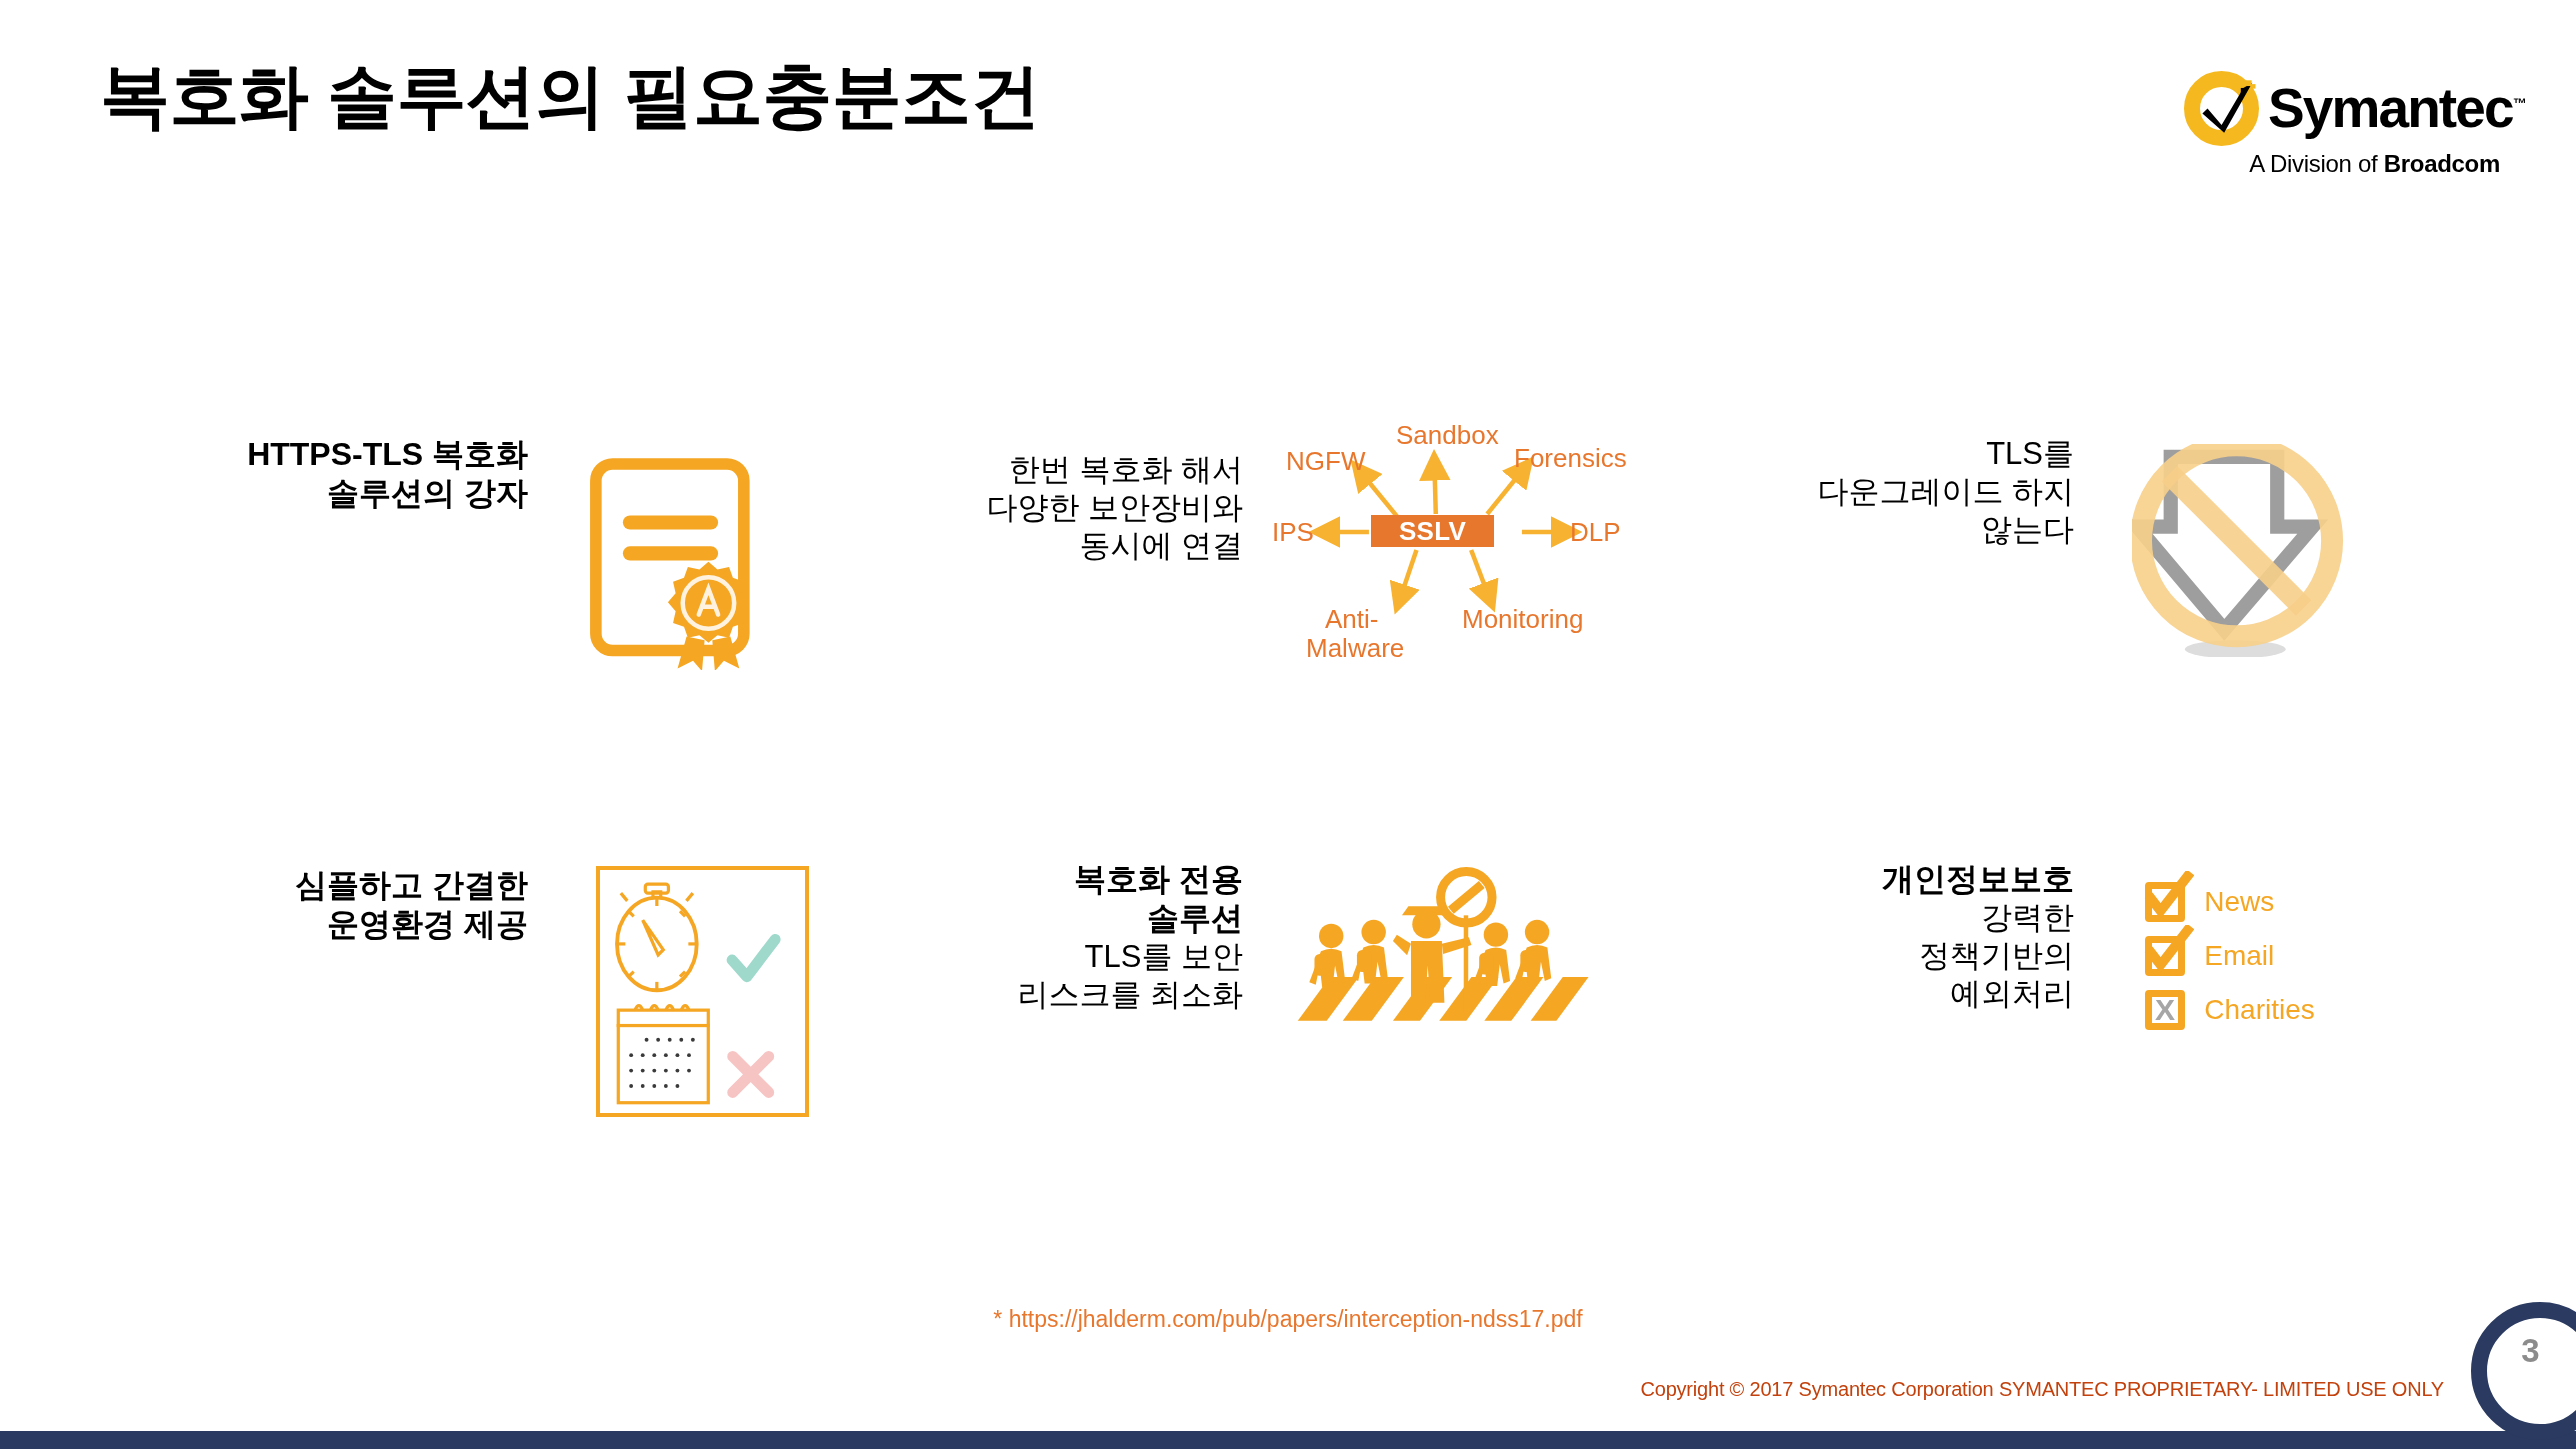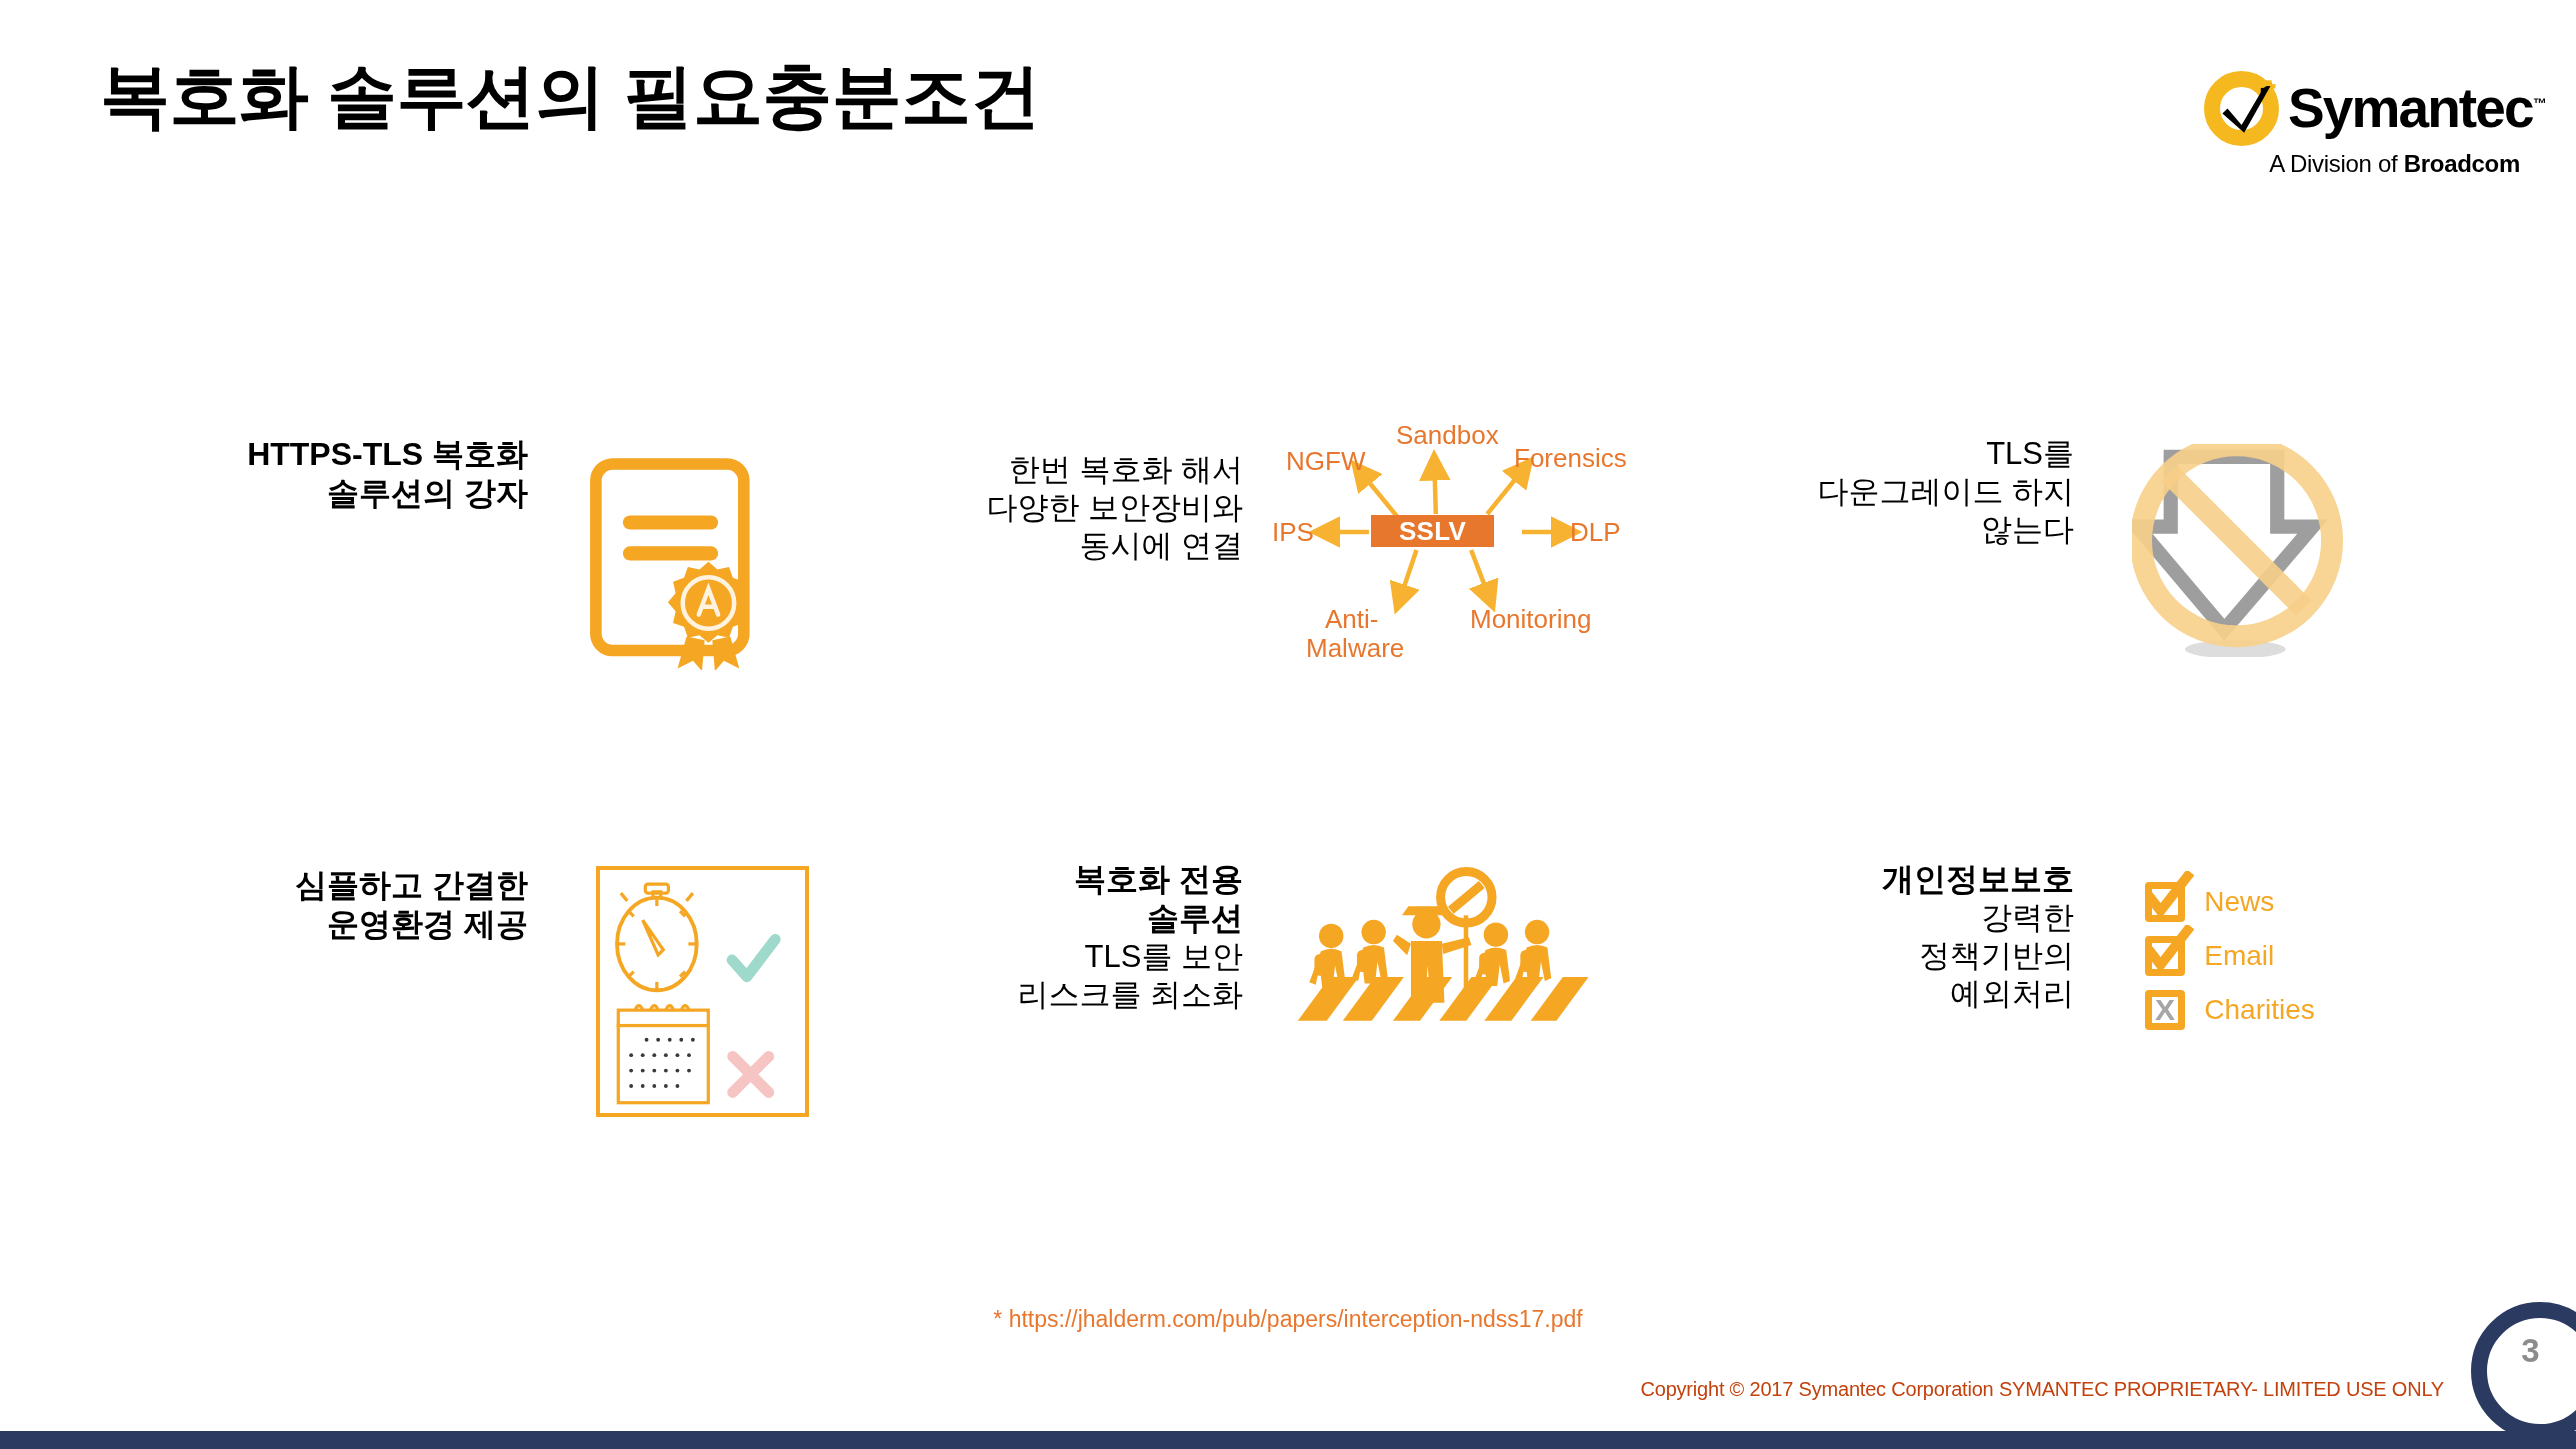--- a/index.html
+++ b/index.html
@@ -20,21 +20,21 @@
     left: 100px; top: 50px;
     font-size: 70px;
     font-weight: bold;
     letter-spacing: -0.6px;
     white-space: nowrap;
     color: #000;
   }
 
   #brand-logo {
     position: absolute;
-    right: 56px; top: 71px;
+    right: 76px; top: 71px;
     width: 316px; height: 119px;
   }
   #brand-logo .logo-row {
     display: flex; align-items: center; gap: 9px;
   }
   #brand-logo .mark {
     position: relative;
     width: 75px; height: 75px;
     flex: 0 0 auto;
   }
@@ -262,21 +262,21 @@
     </g>
   </svg>
   <div class="hub">SSLV</div>
   <div class="lbl" style="left:37px; top:40px;">NGFW</div>
   <div class="lbl" style="left:147px; top:14px;">Sandbox</div>
   <div class="lbl" style="left:265px; top:37px;">Forensics</div>
   <div class="lbl" style="left:23px; top:111px;">IPS</div>
   <div class="lbl" style="left:321px; top:111px;">DLP</div>
   <div class="lbl" style="left:76px; top:198px;">Anti-</div>
   <div class="lbl" style="left:57px; top:227px;">Malware</div>
-  <div class="lbl" style="left:221px; top:198px;">Monitoring</div>
+  <div class="lbl" style="left:213px; top:198px;">Monitoring</div>
 </div>
 
 <div class="panel">
   <div class="panel-text" style="left:1610px; top:435px; width:464px;">
     <div class="sub">TLS를</div>
     <div class="sub">다운그레이드 하지</div>
     <div class="sub">않는다</div>
   </div>
   <div class="panel-icon" style="left:2132px; top:444px;">
     <svg class="ico-nodown" viewBox="0 0 330 330" aria-hidden="true">

